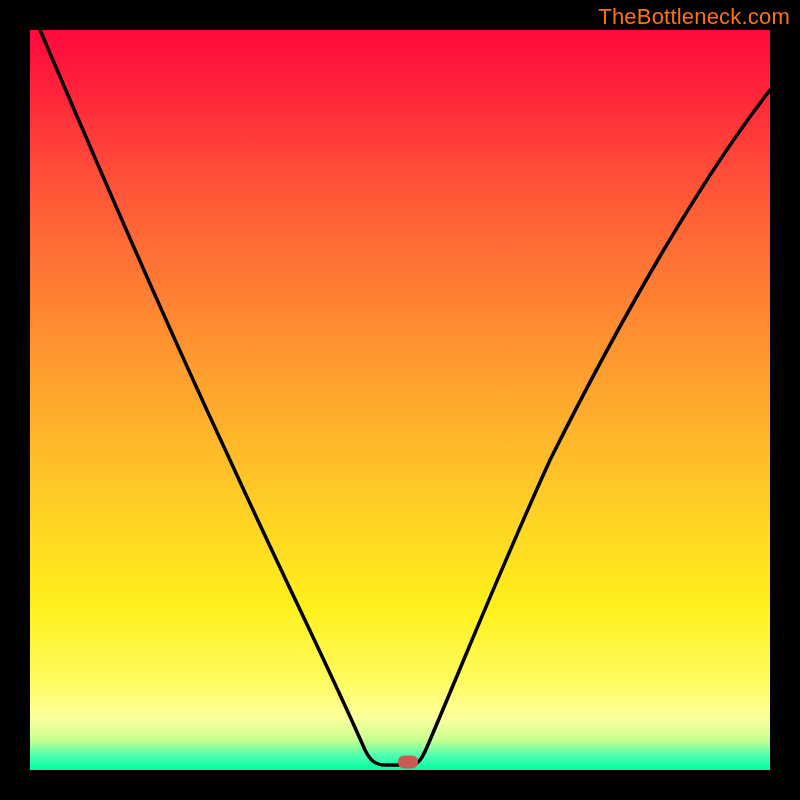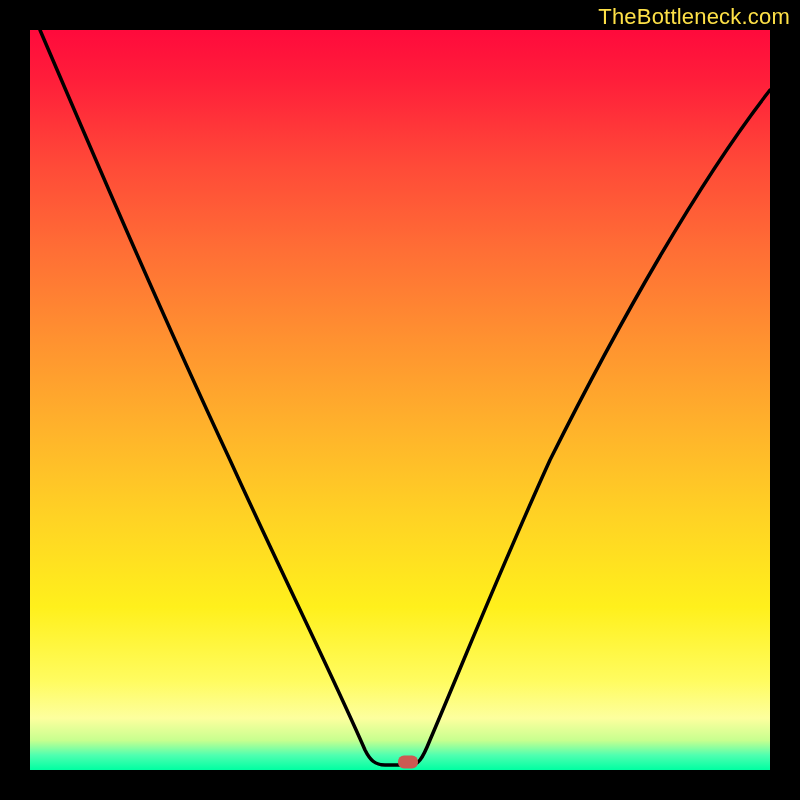--- a/index.html
+++ b/index.html
@@ -14,21 +14,21 @@
   .frame {
     position: relative;
     width: 800px;
     height: 800px;
     background: #000;
   }
   .watermark {
     position: absolute;
     top: 4px;
     right: 10px;
-    color: #fde047;
+    color: #f97316;
     font-size: 22px;
     font-weight: 500;
     letter-spacing: 0.2px;
     z-index: 10;
   }
   .plot-area {
     position: absolute;
     left: 30px;
     top: 30px;
     width: 740px;

